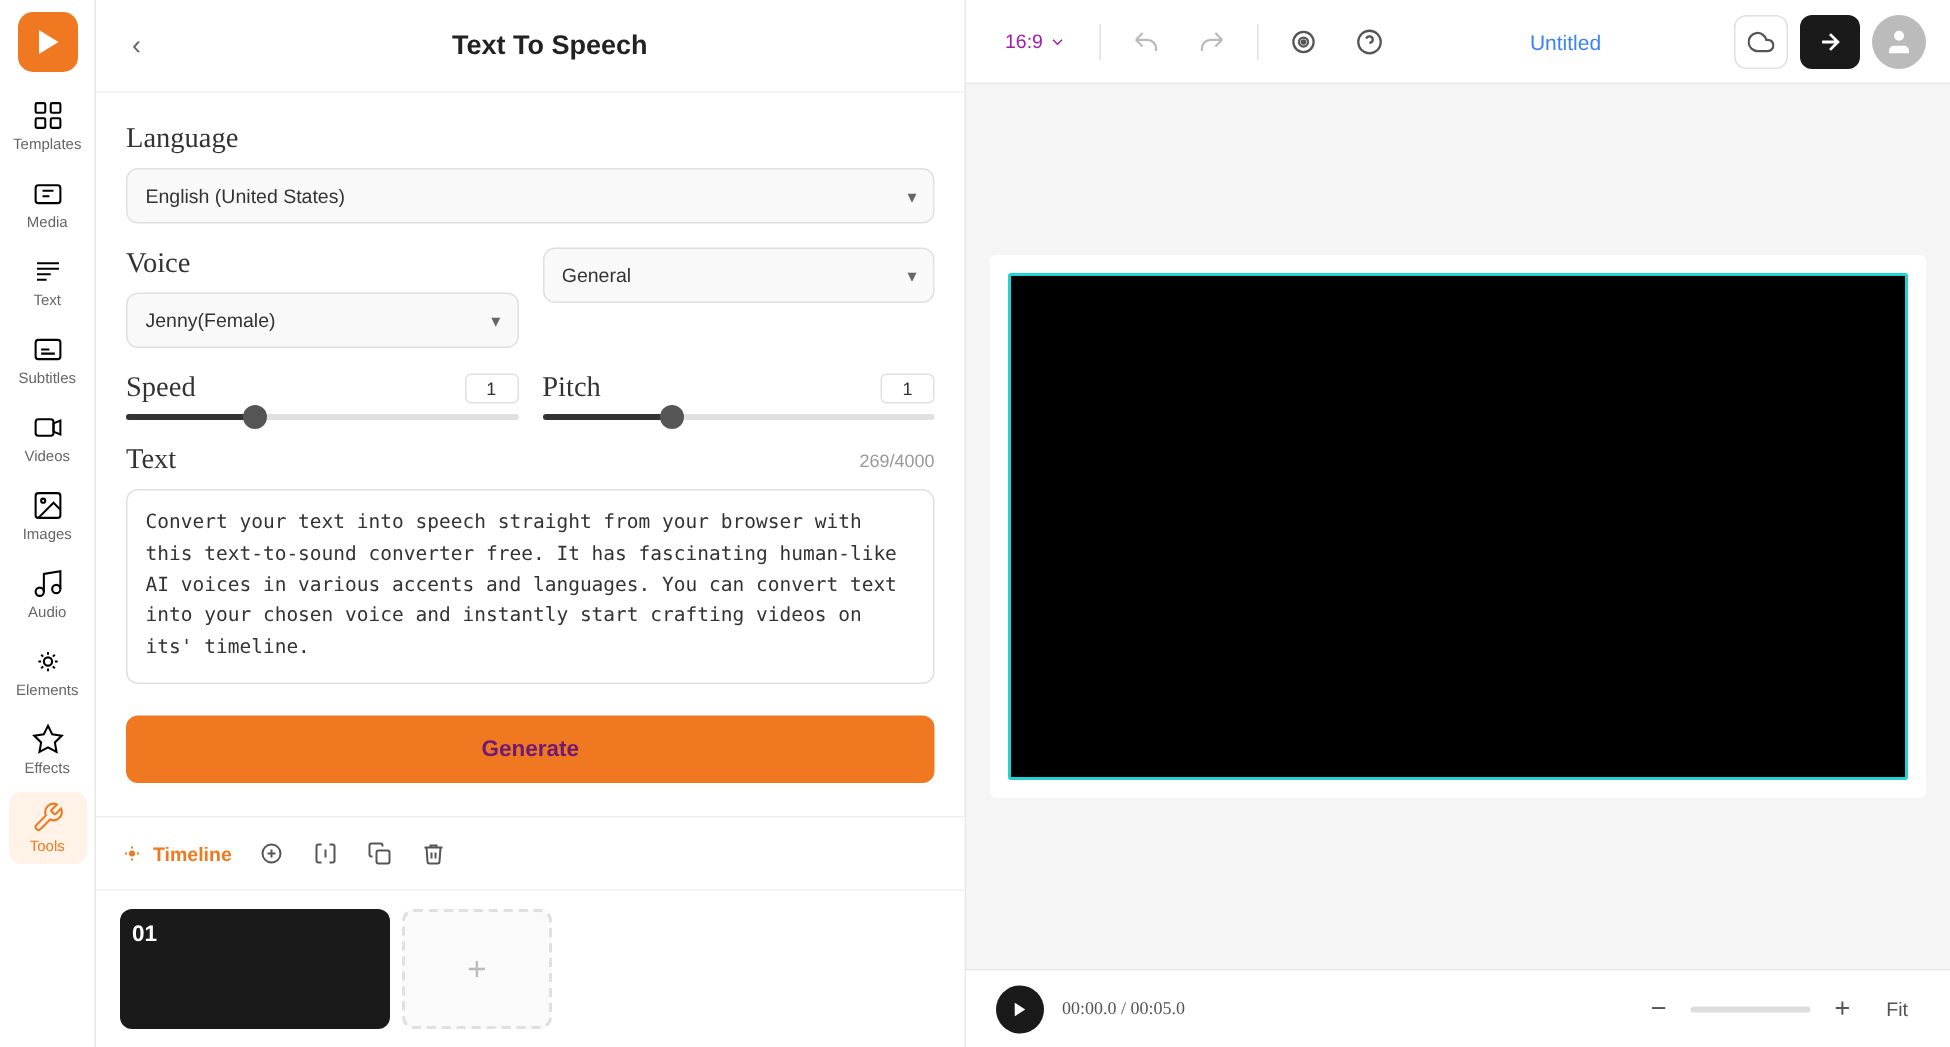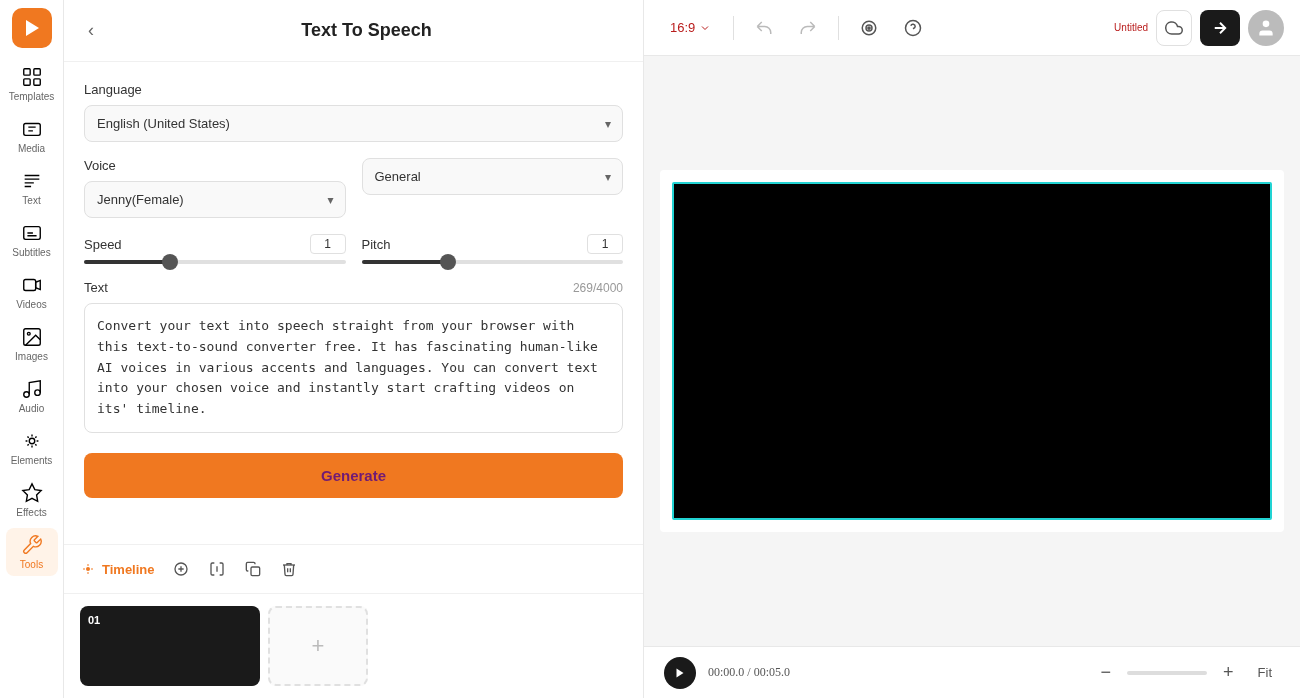--- a/index.html
+++ b/index.html
@@ -88,24 +88,25 @@
     
     .panel-content {
       flex: 1;
       overflow-y: auto;
       padding: 20px;
     }
     .panel-content::-webkit-scrollbar { width: 4px; }
     .panel-content::-webkit-scrollbar-thumb { background: #ddd; border-radius: 2px; }
 
     .field-label {
-      font-size: 13px;
+      font-size: 19px;
       font-weight: 500;
       color: #333;
       margin-bottom: 8px;
+      font-family: Liberation Serif, serif;
     }
     .select-wrapper {
       position: relative;
       margin-bottom: 16px;
     }
     .select-field {
       width: 100%;
       padding: 10px 36px 10px 12px;
       border: 1px solid #e0e0e0;
       border-radius: 8px;
@@ -285,21 +286,21 @@
       background: #1a1a1a;
       border-radius: 8px;
       position: relative;
       overflow: hidden;
       flex-shrink: 0;
     }
     .clip-number {
       position: absolute;
       top: 8px;
       left: 8px;
-      font-size: 11px;
+      font-size: 15px;
       font-weight: 600;
       color: #fff;
     }
     .add-clip-btn {
       width: 100px;
       height: 80px;
       border: 2px dashed #e0e0e0;
       border-radius: 8px;
       background: #fafafa;
       cursor: pointer;
@@ -343,34 +344,34 @@
     }
     .aspect-ratio-btn {
       display: flex;
       align-items: center;
       gap: 4px;
       padding: 6px 10px;
       background: none;
       border: none;
       cursor: pointer;
       font-size: 13px;
-      color: #b91c1c;
+      color: #a21caf;
       border-radius: 4px;
     }
     .toolbar-divider {
       width: 1px;
       height: 24px;
       background: #e0e0e0;
       margin: 0 4px;
     }
     .project-name {
-      font-size: 10px;
-      color: #b91c1c;
+      font-size: 14px;
+      color: #3b82f6;
       flex: 1;
-      text-align: right;
+      text-align: center;
     }
     .toolbar-right {
       display: flex;
       align-items: center;
       gap: 8px;
     }
     .toolbar-icon-btn {
       width: 36px;
       height: 36px;
       background: none;

